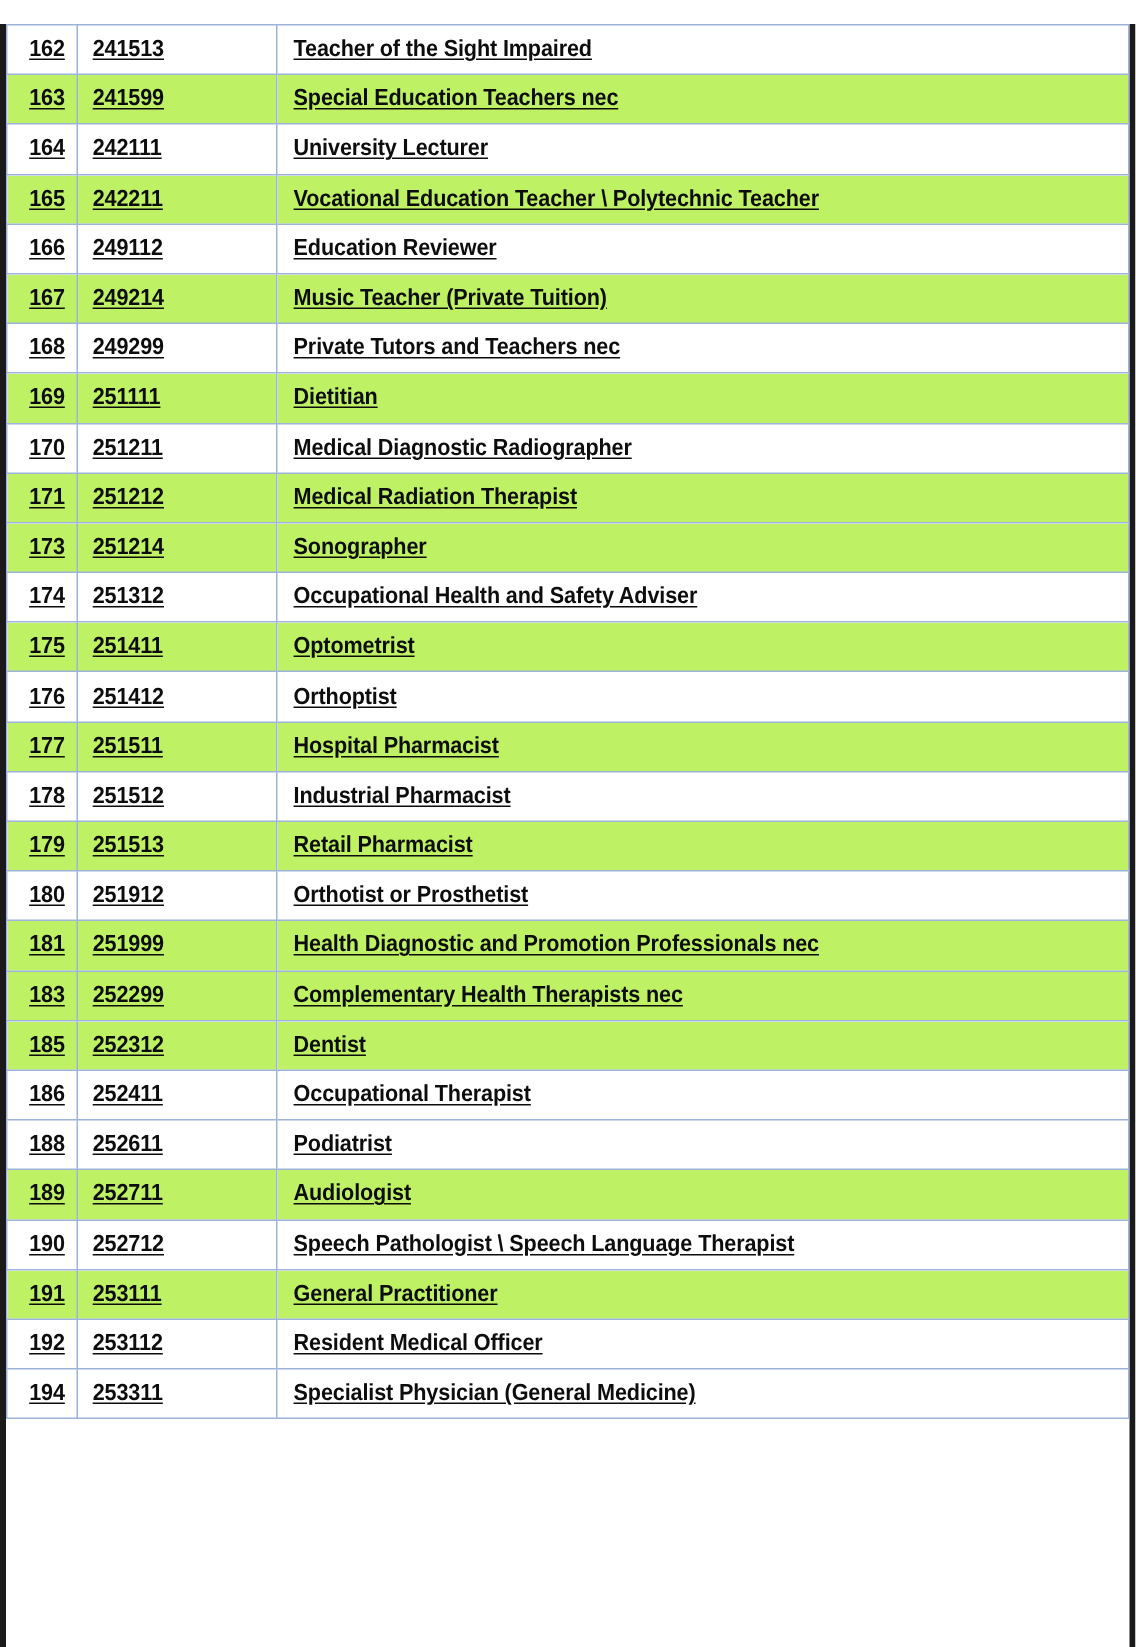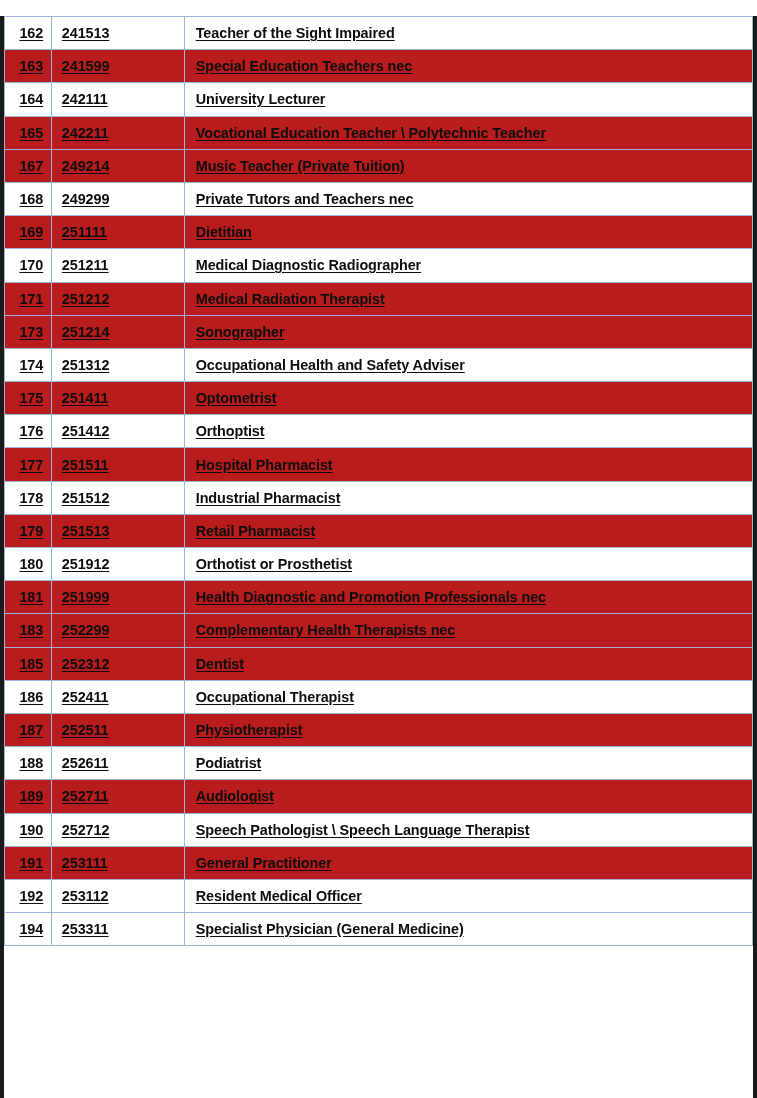--- a/index.html
+++ b/index.html
@@ -57,21 +57,21 @@
     padding: 0 0 0 7px;
     vertical-align: middle;
     height: 33.2px;
     box-sizing: border-box;
     background: #ffffff;
     overflow: hidden;
     white-space: nowrap;
   }
 
   table.occ-table tr.shaded td {
-    background: #b91c1c;
+    background: #bef264;
   }
 
   
   .cell-text {
     display: inline-block;
     font-family: "Liberation Sans Narrow", "Liberation Sans", "DejaVu Sans", sans-serif;
     font-weight: 700;
     font-size: 15.5px;
     line-height: 1;
     color: #0d0d0d;
@@ -120,20 +120,25 @@
           <tr>
             <td class="idx"><span class="cell-text">164</span></td>
             <td class="code"><span class="cell-text">242111</span></td>
             <td class="title"><span class="cell-text">University Lecturer</span></td>
           </tr>
           <tr class="shaded">
             <td class="idx"><span class="cell-text">165</span></td>
             <td class="code"><span class="cell-text">242211</span></td>
             <td class="title"><span class="cell-text">Vocational Education Teacher \ Polytechnic Teacher</span></td>
           </tr>
+          <tr>
+            <td class="idx"><span class="cell-text">166</span></td>
+            <td class="code"><span class="cell-text">249112</span></td>
+            <td class="title"><span class="cell-text">Education Reviewer</span></td>
+          </tr>
           <tr class="shaded">
             <td class="idx"><span class="cell-text">167</span></td>
             <td class="code"><span class="cell-text">249214</span></td>
             <td class="title"><span class="cell-text">Music Teacher (Private Tuition)</span></td>
           </tr>
           <tr>
             <td class="idx"><span class="cell-text">168</span></td>
             <td class="code"><span class="cell-text">249299</span></td>
             <td class="title"><span class="cell-text">Private Tutors and Teachers nec</span></td>
           </tr>
@@ -204,25 +209,20 @@
           </tr>
           <tr class="shaded">
             <td class="idx"><span class="cell-text">185</span></td>
             <td class="code"><span class="cell-text">252312</span></td>
             <td class="title"><span class="cell-text">Dentist</span></td>
           </tr>
           <tr>
             <td class="idx"><span class="cell-text">186</span></td>
             <td class="code"><span class="cell-text">252411</span></td>
             <td class="title"><span class="cell-text">Occupational Therapist</span></td>
-          </tr>
-          <tr class="shaded">
-            <td class="idx"><span class="cell-text">187</span></td>
-            <td class="code"><span class="cell-text">252511</span></td>
-            <td class="title"><span class="cell-text">Physiotherapist</span></td>
           </tr>
           <tr>
             <td class="idx"><span class="cell-text">188</span></td>
             <td class="code"><span class="cell-text">252611</span></td>
             <td class="title"><span class="cell-text">Podiatrist</span></td>
           </tr>
           <tr class="shaded">
             <td class="idx"><span class="cell-text">189</span></td>
             <td class="code"><span class="cell-text">252711</span></td>
             <td class="title"><span class="cell-text">Audiologist</span></td>

